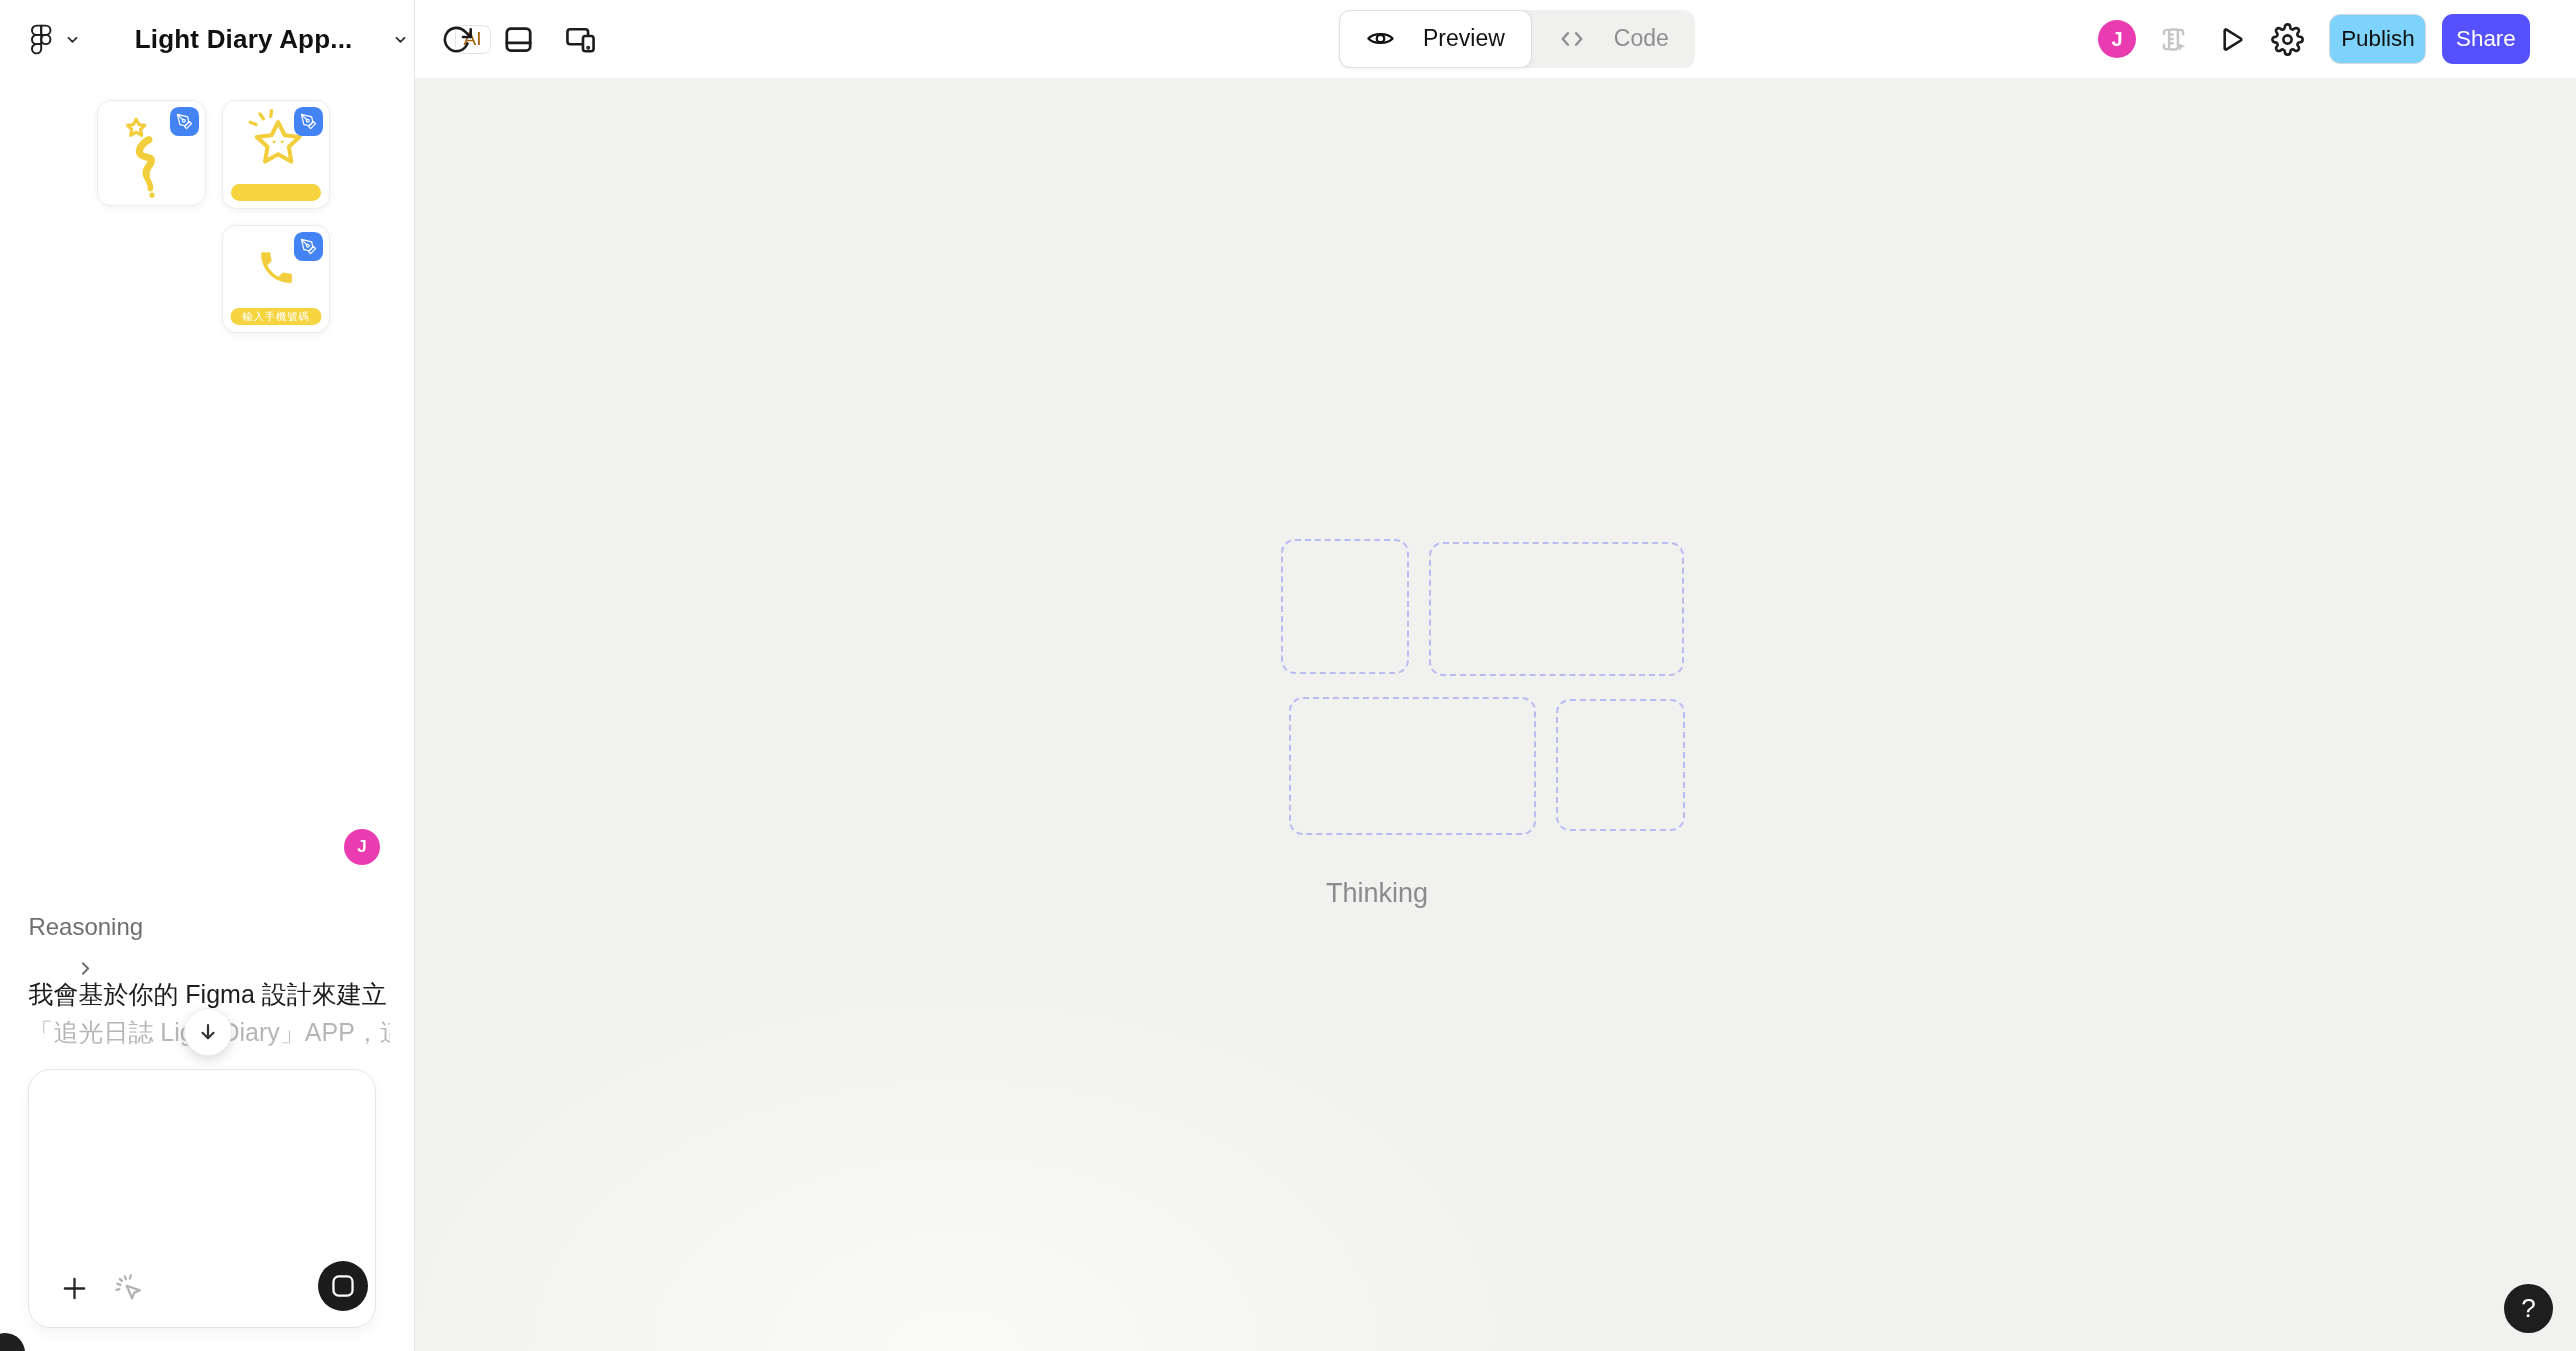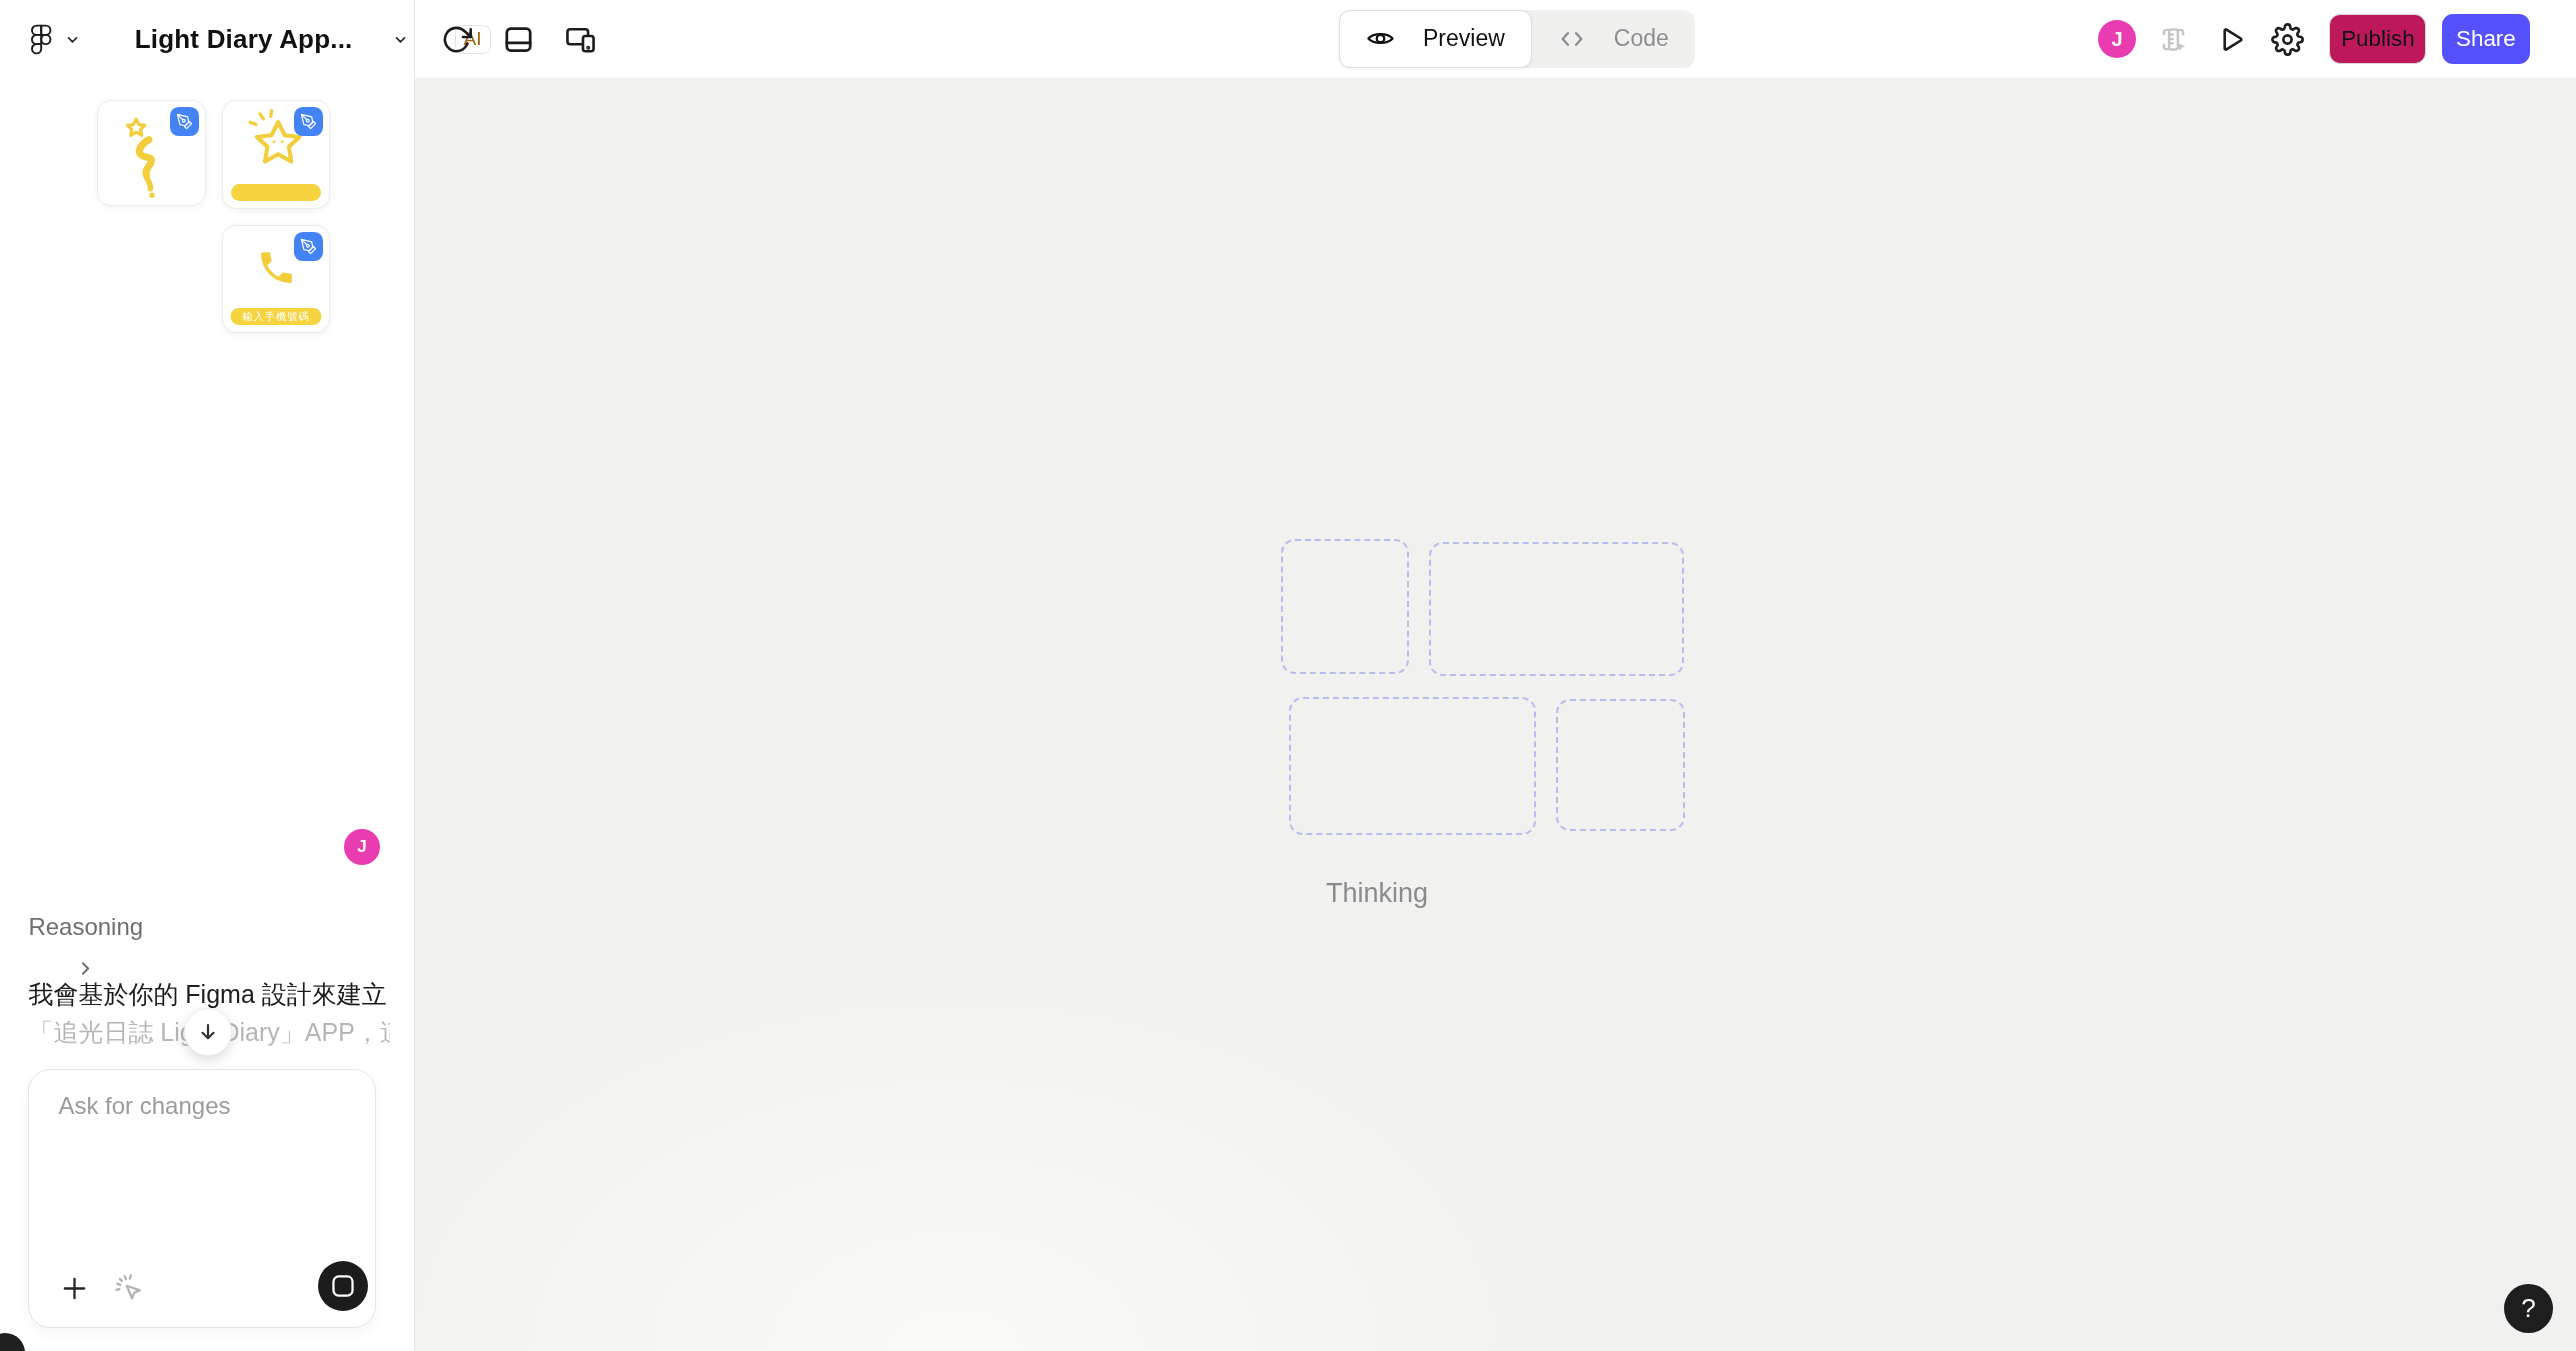--- a/index.html
+++ b/index.html
@@ -25,21 +25,21 @@
   .toggle { position:absolute; left:1339px; top:9.5px; height:58px; background:#f0f0ef; border-radius:12px;
     display:flex; align-items:stretch; }
   .toggle-seg { display:flex; align-items:center; gap:28px; padding:0 26px; font-size:23px; border-radius:11.2px; cursor:pointer; }
   .toggle-seg.active { background:#fff; border:1.3px solid #dedede; color:#111; box-shadow:0 0.9px 2.6px rgba(0,0,0,.05); }
   .toggle-seg.inactive { color:#8e8e8e; }
   .tb-right { position:absolute; left:2098px; top:0; height:78px; display:flex; align-items:center; }
   .avatar { width:38px; height:38px; border-radius:50%; background:#e93cb1; color:#fff; font-size:20px; font-weight:600;
     display:flex; align-items:center; justify-content:center; }
   .tb-right .icon-btn { margin-left:17px; }
   .btn { height:50px; border-radius:11.2px; font-size:22.4px; display:flex; align-items:center; justify-content:center; cursor:pointer; border:none; }
-  .btn-publish { margin-left:22.4px; width:97px; background:#be185d; border:1.3px solid #d8d8d8; color:#111; }
+  .btn-publish { margin-left:22.4px; width:97px; background:#7dd3fc; border:1.3px solid #d8d8d8; color:#111; }
   .btn-share { margin-left:15.5px; width:88px; background:#5551ff; color:#fff; }
 
   
   .vdivider { position:absolute; left:414px; top:0; width:1.3px; height:1352px; background:#e4e4e3; z-index:30; }
   .canvas { position:absolute; left:415px; top:78px; width:2161px; height:1274px;
     background:radial-gradient(55% 60% at 25% 100%, #fafaf9 0%, #f1f1f0 55%); }
 
   
   .sidebar { position:absolute; left:0; top:78px; width:414px; height:1274px; background:#fff; z-index:10;padding-left:6px; }
   .thumb { position:absolute; background:#fff; border:1.3px solid #ececec; border-radius:14px;
@@ -263,21 +263,20 @@
   </div>
 
   <button class="down-btn">
     <svg width="24" height="24" viewBox="0 0 24 24" fill="none" stroke="#333" stroke-width="2.2" stroke-linecap="round" stroke-linejoin="round">
       <path d="M12 5v13"></path>
         <polyline points="6.5 12.8 12 18.3 17.5 12.8"></polyline>
     </svg>
   </button>
 
   <div class="composer">
-    <textarea placeholder="Ask for changes" style=""></textarea>
     <button class="composer-plus">
       <svg width="29" height="29" viewBox="0 0 24 24" fill="none" stroke="currentColor" stroke-width="1.9" stroke-linecap="round">
           <path d="M12 4v16M4 12h16"></path>
         </svg>
     </button>
     <button class="composer-point">
       <svg width="33" height="33" viewBox="0 0 24 24" fill="none" stroke="currentColor" stroke-width="1.7" stroke-linecap="round" stroke-linejoin="round">
         <path d="M10 10l9.5 3.4-4.1 1.6-1.5 4.2z"></path>
         <path d="M8.5 3.2l.9 2.1M3.2 8.5l2.1.9M13 2.5l-.7 2.1M2.5 13l2.1-.6M5 5l1.5 1.5"></path>
       </svg>

